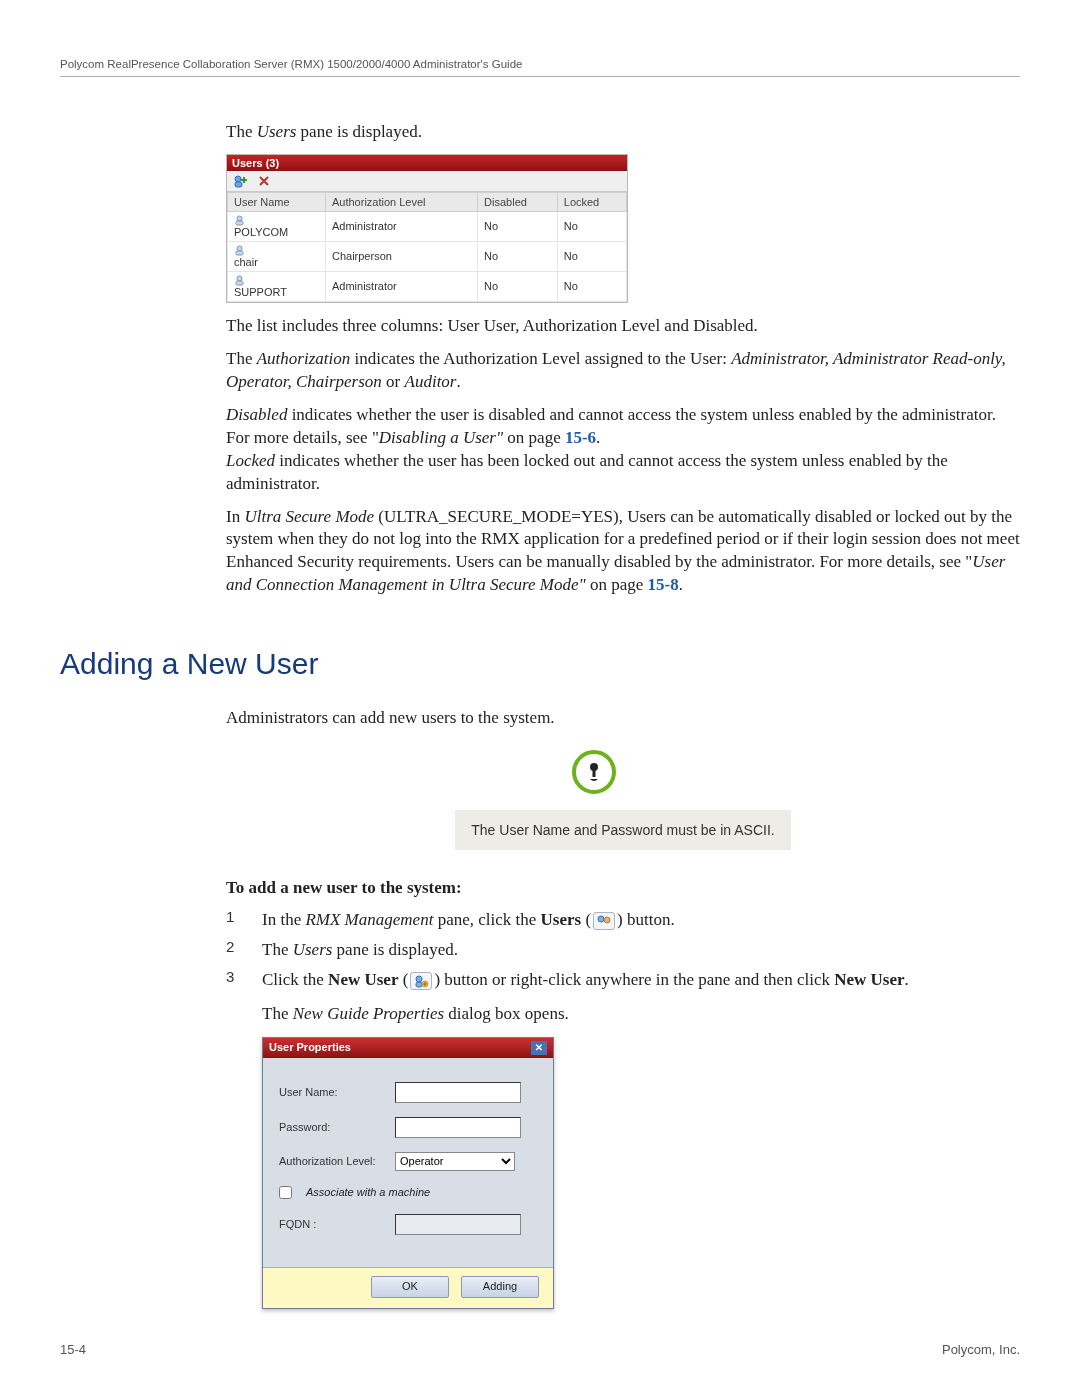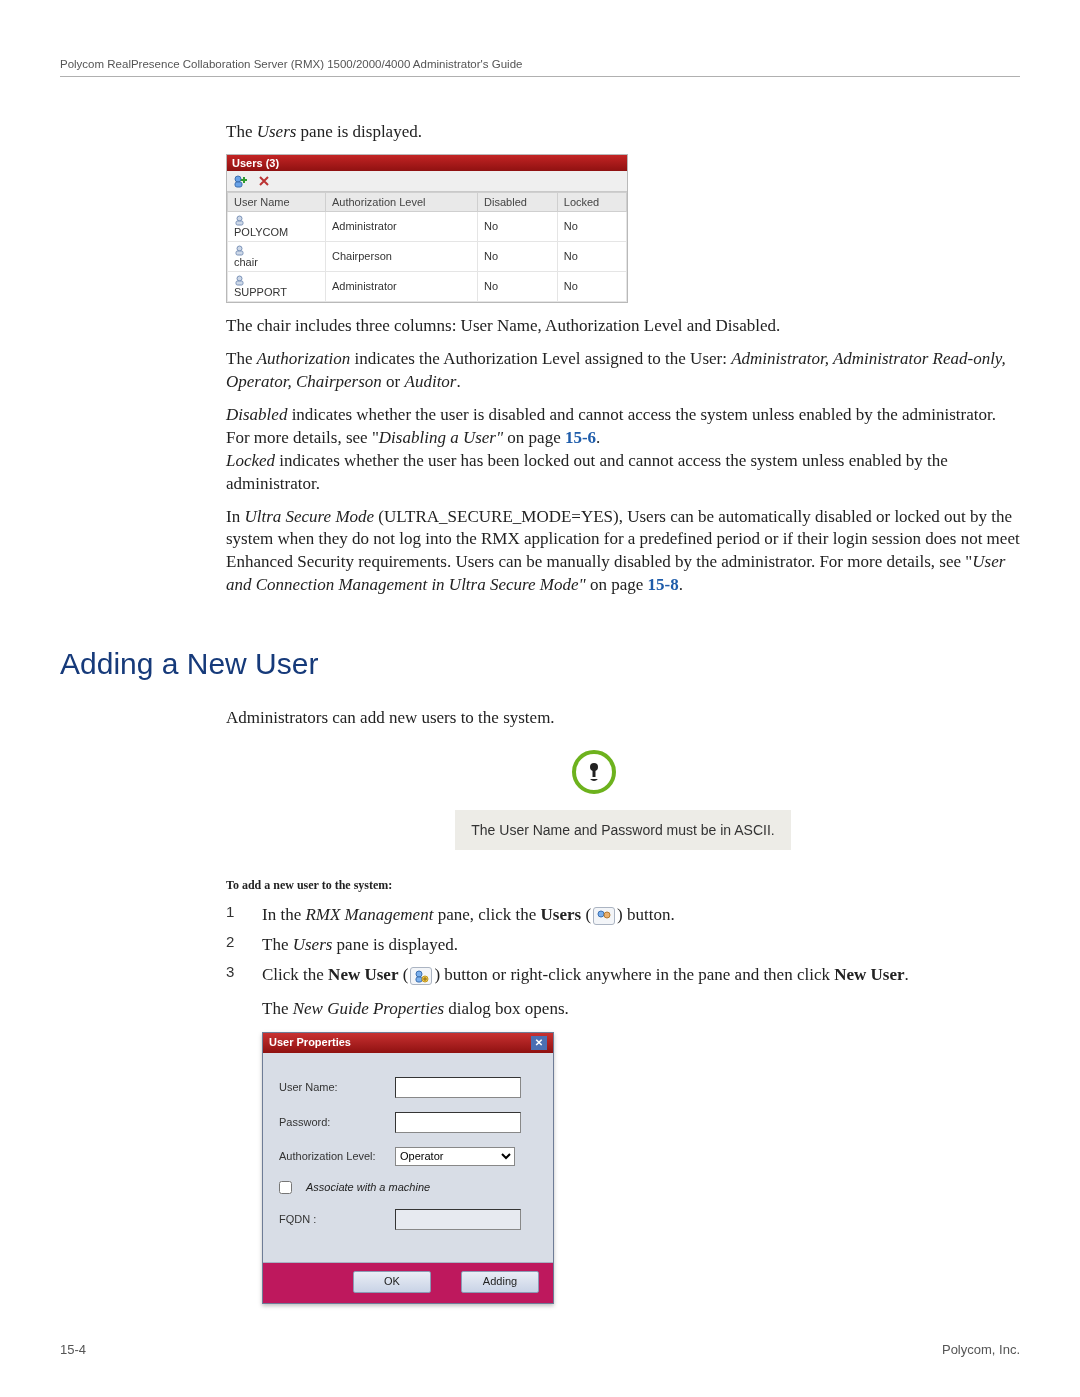--- a/index.html
+++ b/index.html
@@ -108,21 +108,21 @@
   }
   .note-box {
     background: #edece7;
     font-family: Arial, Helvetica, sans-serif;
     font-size: 14px;
     color: #333;
     padding: 12px 16px;
     flex: 1;
   }
 
-  .h4 { font-family: "Palatino Linotype", Palatino, serif; font-weight: bold; font-size: 12px; margin: 28px 0 10px 0; }
+  .h4 { font-family: "Palatino Linotype", Palatino, serif; font-weight: bold; font-size: 17px; margin: 28px 0 10px 0; }
 
   .steps .step { display: flex; gap: 18px; margin-bottom: 6px; }
   .steps .num { font-family: Arial, Helvetica, sans-serif; font-size: 15px; width: 18px; flex: none; color: #333; }
   .steps .txt { font-size: 17px; line-height: 1.4; }
   .inline-icon {
     display: inline-flex; vertical-align: middle; border: 1px solid #abb4c2;
     border-radius: 3px; padding: 1px 2px; background: #f3f5f8; margin: 0 2px;
   }
   .inline-icon svg { display: block; }
 
@@ -147,21 +147,21 @@
   .dialog .frow { display: flex; align-items: center; margin-bottom: 14px; gap: 8px; }
   .dialog .flabel { width: 108px; font-size: 11px; color: #333; }
   .dialog input.text {
     width: 120px; height: 17px; border: 1px inset #888; background: #fff; font-size: 11px;
   }
   .dialog select {
     width: 120px; height: 19px; border: 1px solid #888; background: #fff; font-size: 11px;
   }
   .dialog input[type=checkbox]{ margin: 0 6px 0 0; }
   .dialog .fqdn input { background: #e7eaf0; }
-  .dialog .buttons { display: flex; justify-content: flex-end; gap: 30px; padding: 8px 14px 10px; background: #be185d; border-top: 1px solid #a9b2c4;}
+  .dialog .buttons { display: flex; justify-content: flex-end; gap: 12px; padding: 8px 14px 10px; background: #fef9c3; border-top: 1px solid #a9b2c4;}
   .dialog .btn {
     min-width: 56px; text-align: center; font-size: 11px;
     background: linear-gradient(#e9edf5,#c9d3e6); border: 1px solid #8b99b5; padding: 2px 10px;
     border-radius: 2px; cursor: pointer;
   }
 
   .footer { position: absolute; bottom: 40px; left: 60px; right: 60px; display: flex; justify-content: space-between; font-family: Arial, Helvetica, sans-serif; font-size: 13px; color: #555;}
 </style>
 </head>
 <body>
@@ -229,21 +229,21 @@
                     <rect x="2" y="6" width="7" height="4" rx="1.5" fill="#cdd8e8" stroke="#7a92b8"></rect>
                   </svg></span> <span>SUPPORT</span></td>
             <td>Administrator</td>
             <td>No</td>
             <td>No</td>
           </tr>
         </tbody>
       </table>
     </div>
 
-    <p class="body-text">The chair includes three columns: User Name, Authorization Level and Disabled.</p>
+    <p class="body-text">The list includes three columns: User User, Authorization Level and Disabled.</p>
 
 
     <p class="body-text">
       <span>The </span><span class="italic">Authorization</span><span> indicates the Authorization Level assigned to the User: </span><span class="italic">Administrator, Administrator Read-only, Operator, Chairperson</span><span> or </span><span class="italic">Auditor</span><span>.</span>
     </p>
 
     <p class="body-text">
       <span class="italic">Disabled</span><span> indicates whether the user is disabled and cannot access the system unless enabled by the administrator. For more details, see "</span><span class="italic">Disabling a User"</span><span> on page </span><span class="link-ref">15-6</span><span>.</span>
       <br>
       <span class="italic">Locked</span><span> indicates whether the user has been locked out and cannot access the system unless enabled by the administrator.</span>

